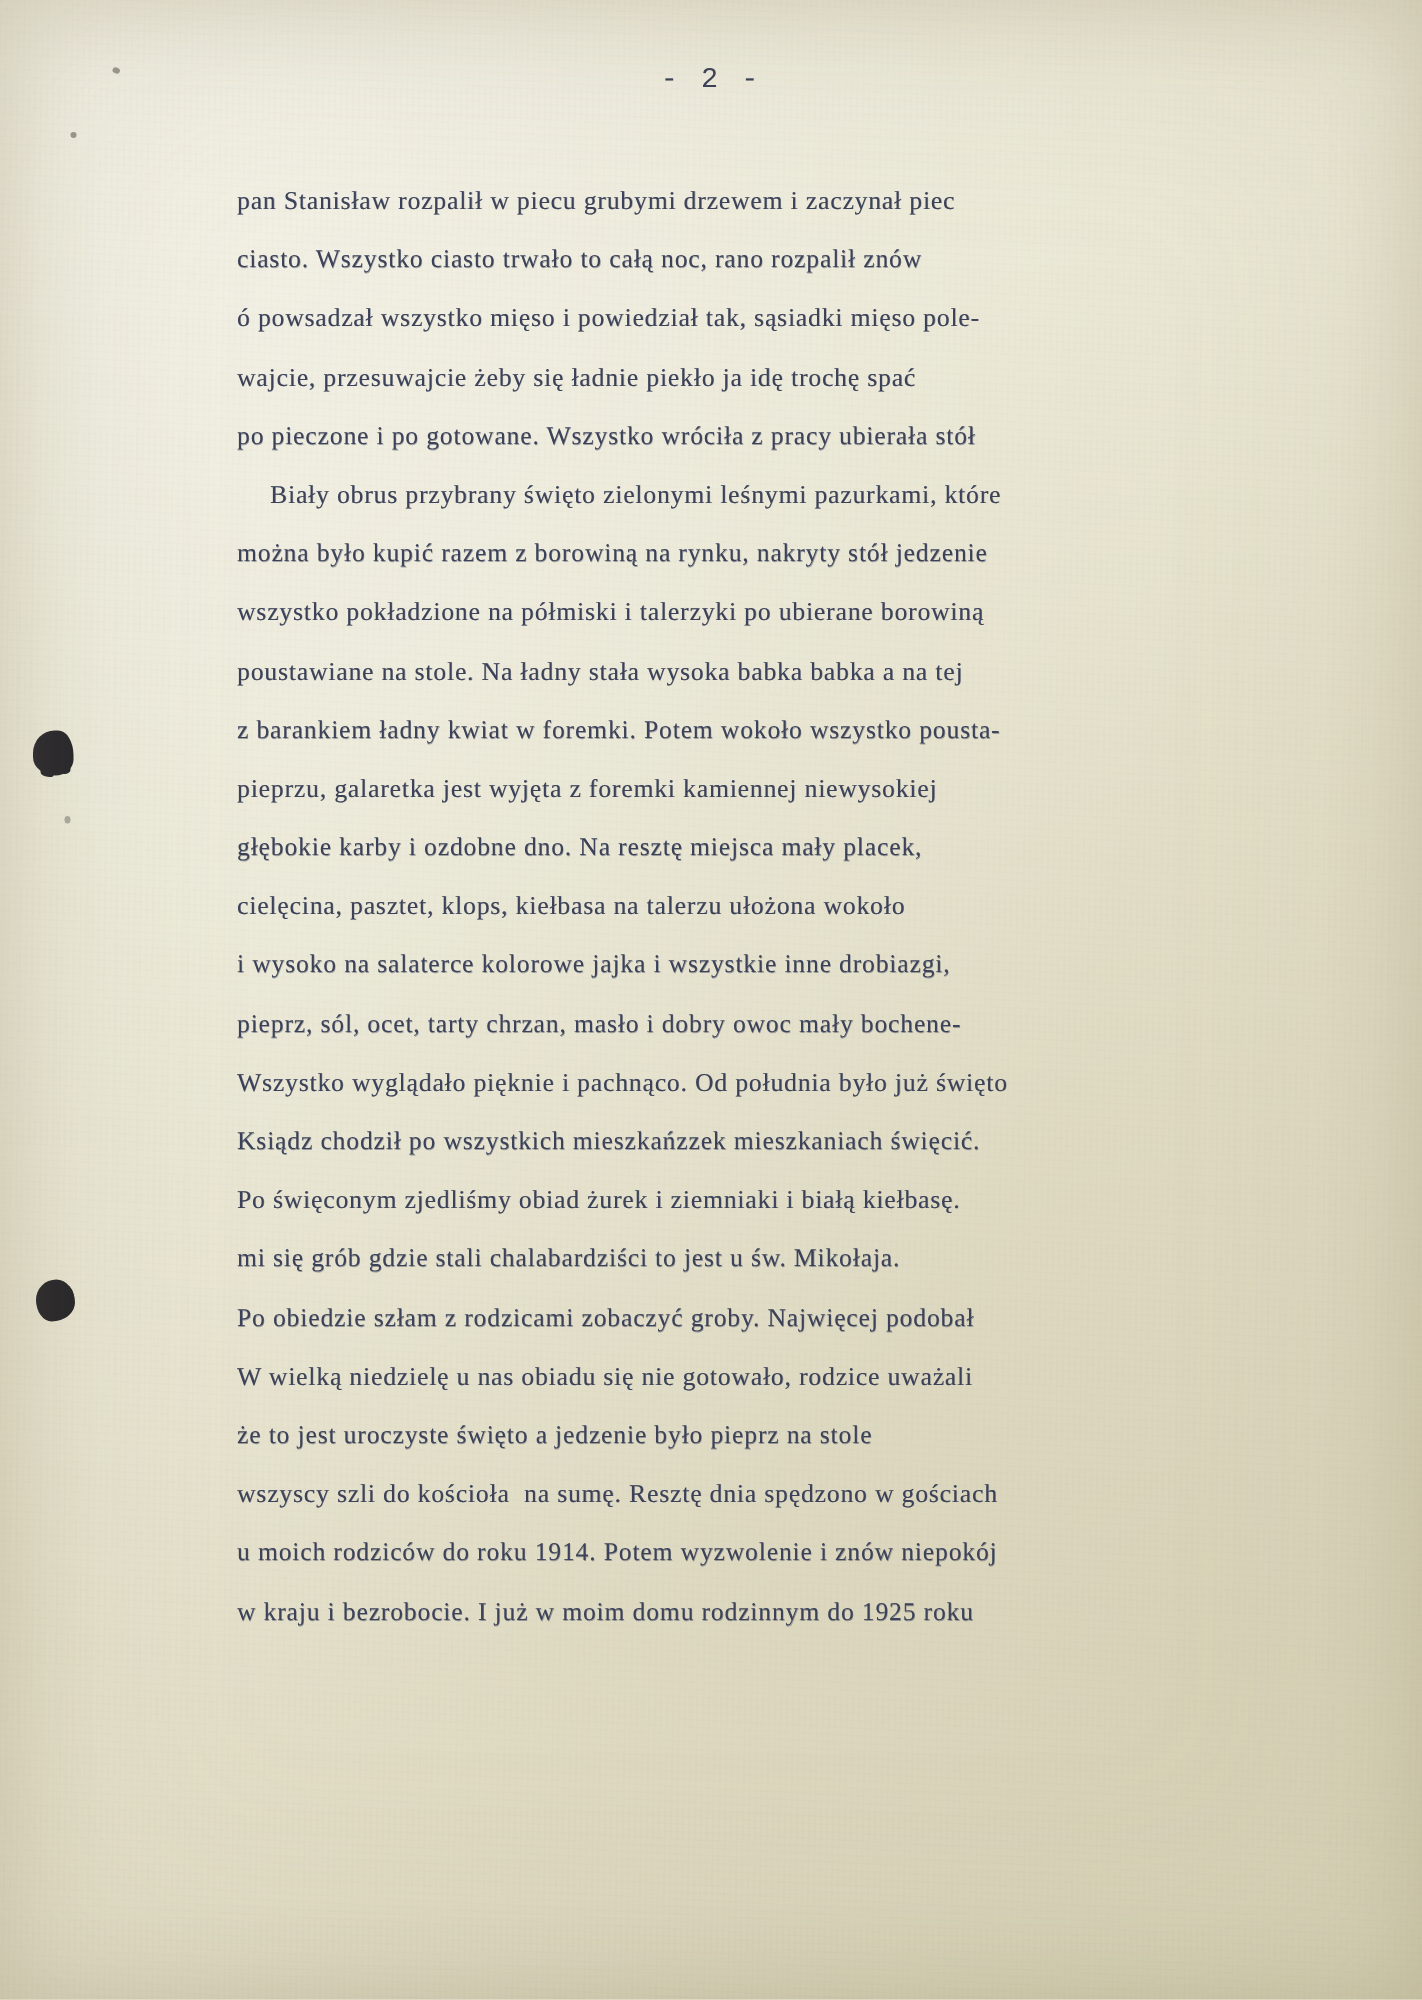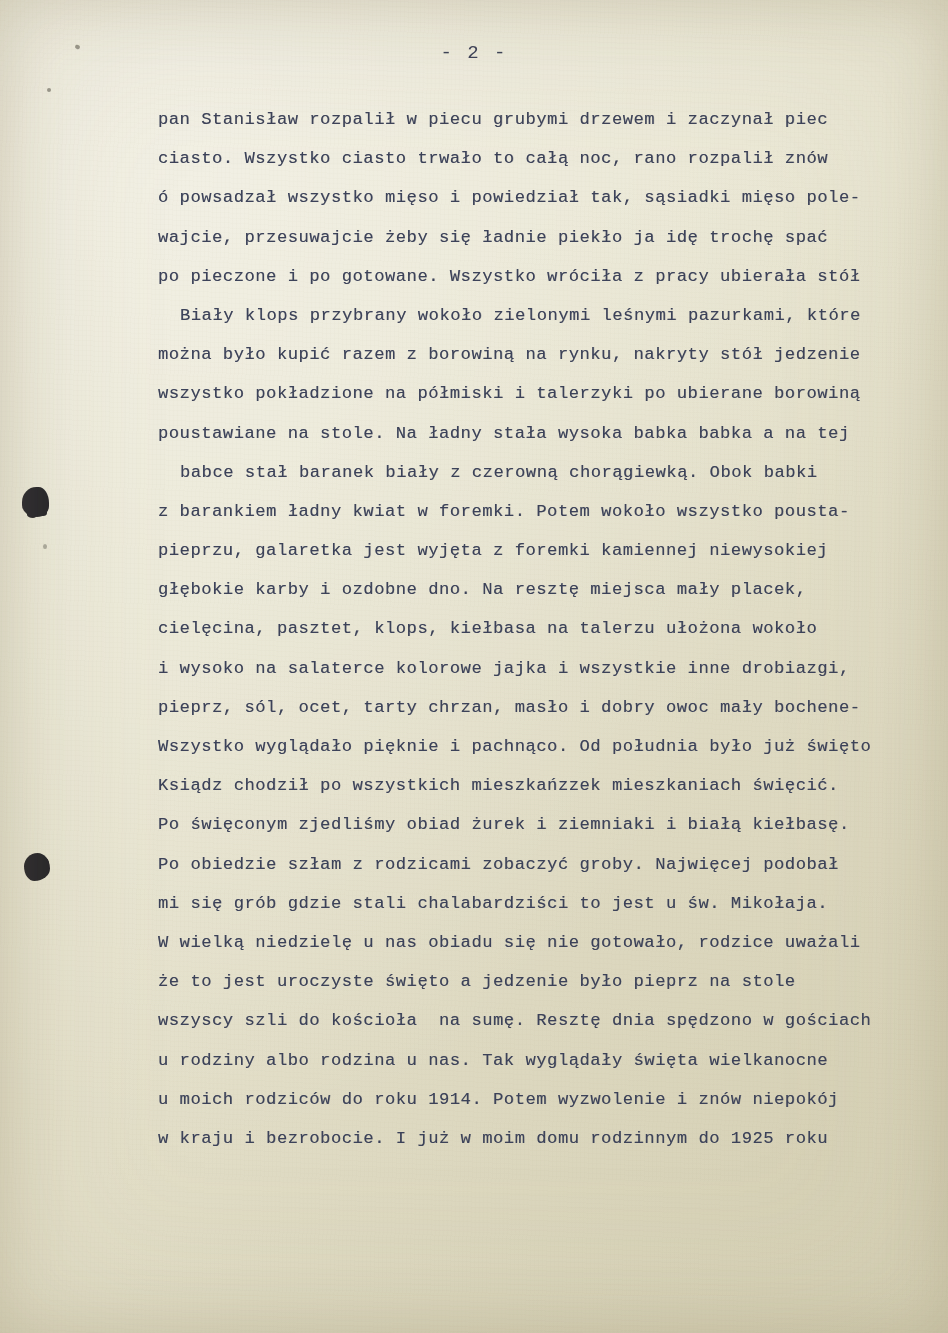--- a/index.html
+++ b/index.html
@@ -75,23 +75,24 @@
     top: 42px;
     left: 0;
     width: 948px;
     text-align: center;
     font-size: 19px;
     letter-spacing: 2px;
     color: #3a3f56;
   }
   .body-text {
     position: absolute;
-    top: 110px;
+    top: 124px;
     left: 158px;
     width: 762px;
+    font-family: Liberation Serif, serif;
   }
   .line {
     height: 39.2px;
     font-size: 17.1px;
     letter-spacing: 0.55px;
     color: #3c4259;
     white-space: pre;
     text-shadow: 0.35px 0.35px 0 rgba(60,66,89,0.45);
   }
   .line.indent {
@@ -110,40 +111,38 @@
   <div class="fleck f1"></div>
   <div class="fleck f2"></div>
   <div class="fleck f3"></div>
 
   <div class="body-text">
     <div class="line">pan Stanisław rozpalił w piecu grubymi drzewem i zaczynał piec</div>
     <div class="line">ciasto. Wszystko ciasto trwało to całą noc, rano rozpalił znów</div>
     <div class="line">ó powsadzał wszystko mięso i powiedział tak, sąsiadki mięso pole-</div>
     <div class="line">wajcie, przesuwajcie żeby się ładnie piekło ja idę trochę spać</div>
     <div class="line">po pieczone i po gotowane. Wszystko wróciła z pracy ubierała stół</div>
-    <div class="line indent">Biały klops przybrany wokoło zielonymi leśnymi pazurkami, które</div>
+    <div class="line indent">Biały obrus przybrany święto zielonymi leśnymi pazurkami, które</div>
     <div class="line">można było kupić razem z borowiną na rynku, nakryty stół jedzenie</div>
     <div class="line">wszystko pokładzione na półmiski i talerzyki po ubierane borowiną</div>
     <div class="line">poustawiane na stole. Na ładny stała wysoka babka babka a na tej</div>
-    <div class="line indent">babce stał baranek biały z czerowną chorągiewką. Obok babki</div>
     <div class="line">z barankiem ładny kwiat w foremki. Potem wokoło wszystko pousta-</div>
     <div class="line">pieprzu, galaretka jest wyjęta z foremki kamiennej niewysokiej</div>
     <div class="line">głębokie karby i ozdobne dno. Na resztę miejsca mały placek,</div>
     <div class="line">cielęcina, pasztet, klops, kiełbasa na talerzu ułożona wokoło</div>
     <div class="line">i wysoko na salaterce kolorowe jajka i wszystkie inne drobiazgi,</div>
     <div class="line">pieprz, sól, ocet, tarty chrzan, masło i dobry owoc mały bochene-</div>
     <div class="line">Wszystko wyglądało pięknie i pachnąco. Od południa było już święto</div>
     <div class="line">Ksiądz chodził po wszystkich mieszkańzzek mieszkaniach święcić.</div>
     <div class="line">Po święconym zjedliśmy obiad żurek i ziemniaki i białą kiełbasę.</div>
+    <div class="line">mi się grób gdzie stali chalabardziści to jest u św. Mikołaja.</div>
     <div class="line">Po obiedzie szłam z rodzicami zobaczyć groby. Najwięcej podobał</div>
-    <div class="line">mi się grób gdzie stali chalabardziści to jest u św. Mikołaja.</div>
     <div class="line">W wielką niedzielę u nas obiadu się nie gotowało, rodzice uważali</div>
     <div class="line">że to jest uroczyste święto a jedzenie było pieprz na stole</div>
     <div class="line">wszyscy szli do kościoła  na sumę. Resztę dnia spędzono w gościach</div>
-    <div class="line">u rodziny albo rodzina u nas. Tak wyglądały święta wielkanocne</div>
     <div class="line">u moich rodziców do roku 1914. Potem wyzwolenie i znów niepokój</div>
     <div class="line">w kraju i bezrobocie. I już w moim domu rodzinnym do 1925 roku</div>
   </div>
 
   <div class="blot b1"></div>
   <div class="blot b2"></div>
 
   <div class="edge-shade"></div>
 </div>
 

